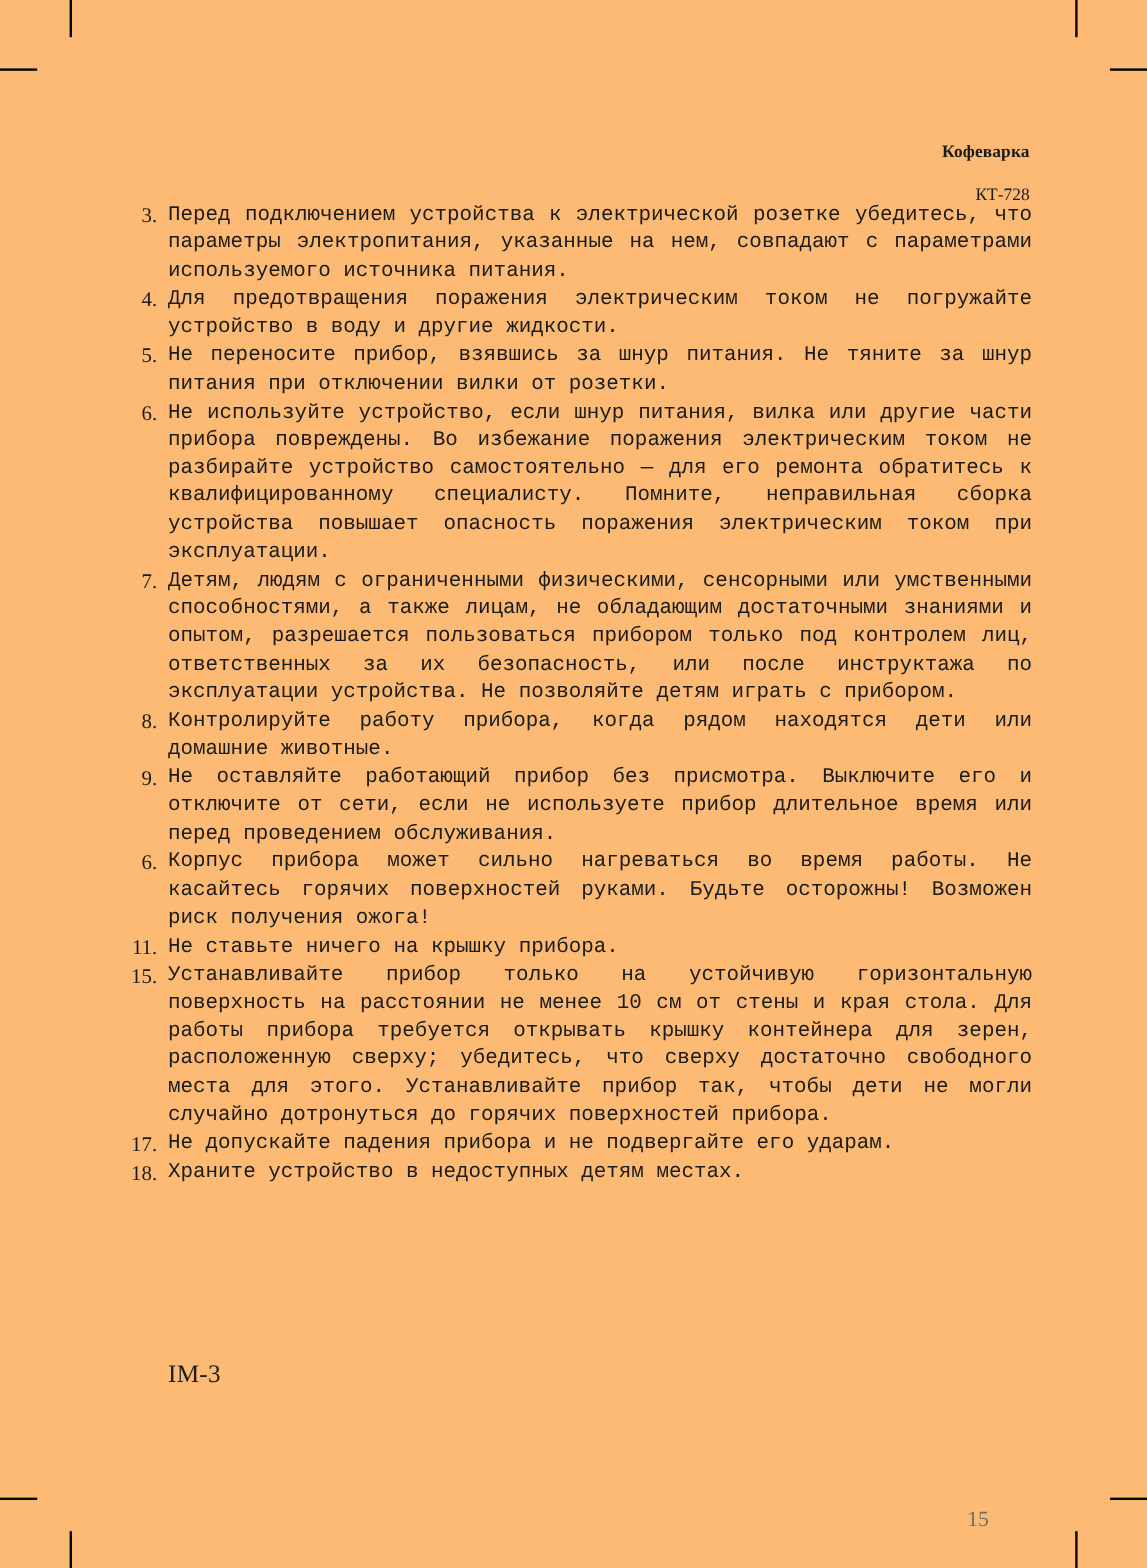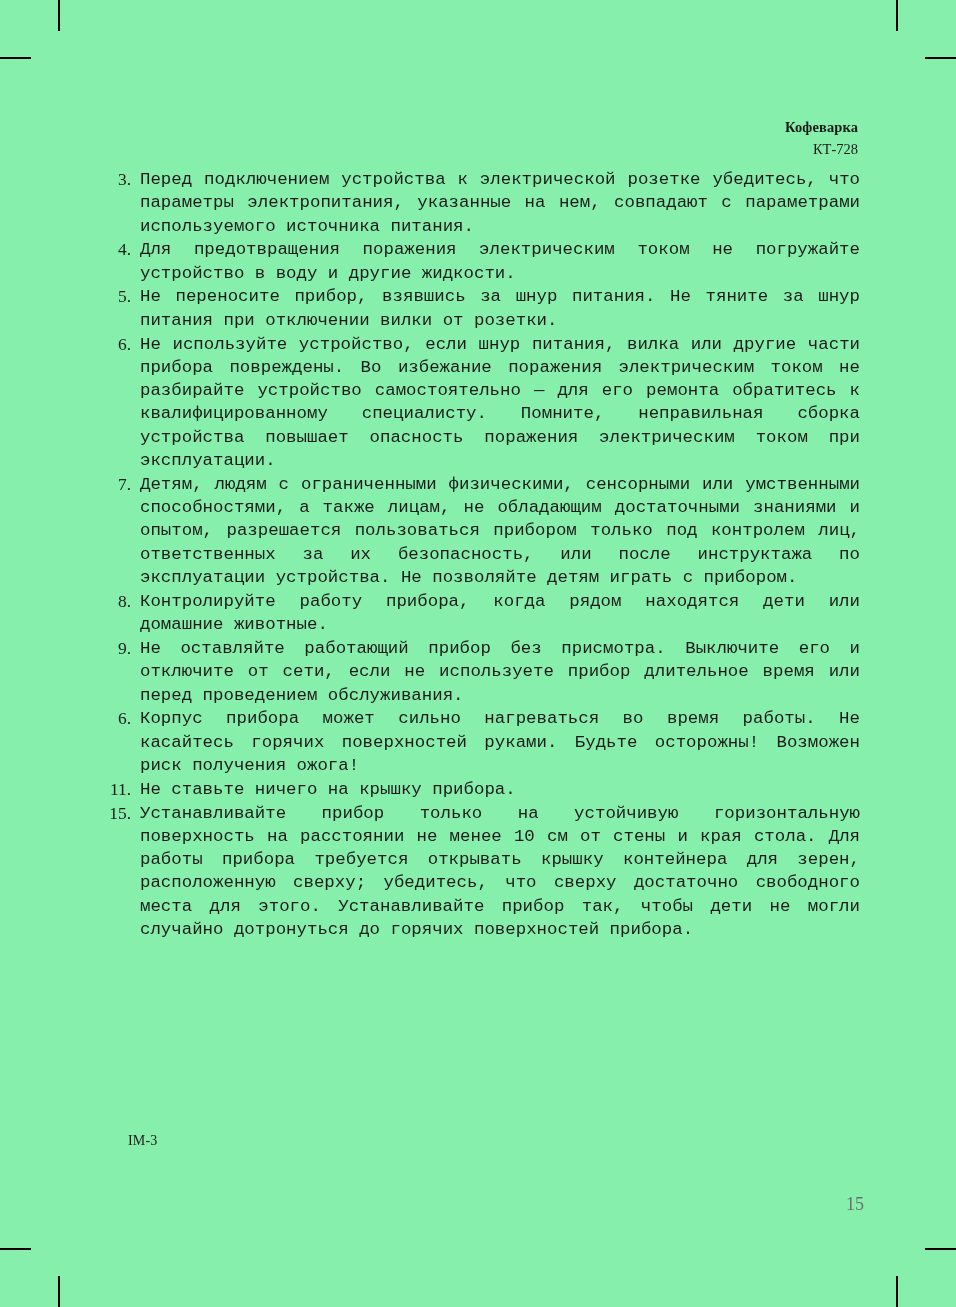--- a/index.html
+++ b/index.html
@@ -6,21 +6,21 @@
   html, body {
     margin: 0;
     padding: 0;
     background: #ffffff;
   }
 
   .page {
     position: relative;
     width: 956px;
     height: 1307px;
-    background: #86efac;
+    background: #fdba74;
     overflow: hidden;
     font-family: "Liberation Serif", "DejaVu Serif", serif;
     color: #1b1b1b;
   }
 
   
   .crop {
     position: absolute;
     background: #000000;
   }
@@ -47,21 +47,21 @@
   .runhead-title {
     font-size: 14.5px;
     font-weight: bold;
     letter-spacing: 0.1px;
     display: block;
   }
   .runhead-model {
     font-size: 14.5px;
     font-weight: normal;
     display: block;
-    margin-top: 3px;
+    margin-top: 17px;
   }
 
   
   .content {
     position: absolute;
     left: 98px;
     top: 168px;
     width: 762px;
   }
 
@@ -91,33 +91,32 @@
     font-size: 17.4px;
     line-height: 23.3px;
   }
 
   
   ol.safety-list > li .body { display: block; font-family: Liberation Mono, monospace; }
 
   
   .footer-code {
     position: absolute;
-    left: 128px;
+    left: 140px;
     top: 1133px;
-    font-size: 14px;
+    font-size: 21px;
     letter-spacing: 0.2px;
   }
 
   .page-number {
     position: absolute;
     left: 806px;
-    top: 1194px;
+    top: 1256px;
     font-size: 18px;
     color: #6e6e6e;
-    margin-left: 40px;
   }
 </style>
 </head>
 <body>
 
 <div class="page">
 
   <div class="crop crop-v crop-tl-v"></div>
   <div class="crop crop-h crop-tl-h"></div>
   <div class="crop crop-v crop-tr-v"></div>
@@ -167,20 +166,28 @@
         <span class="body">Корпус прибора может сильно нагреваться во время работы. Не касайтесь горячих поверхностей руками. Будьте осторожны! Возможен риск получения ожога!</span>
       </li>
       <li>
         <span class="num">11.</span>
         <span class="body">Не ставьте ничего на крышку прибора.</span>
       </li>
       <li>
         <span class="num">15.</span>
         <span class="body">Устанавливайте прибор только на устойчивую горизонтальную поверхность на расстоянии не менее 10 см от стены и края стола. Для работы прибора требуется открывать крышку контейнера для зерен, расположенную сверху; убедитесь, что сверху достаточно свободного места для этого. Устанавливайте прибор так, чтобы дети не могли случайно дотронуться до горячих поверхностей прибора.</span>
       </li>
+      <li>
+        <span class="num">17.</span>
+        <span class="body">Не допускайте падения прибора и не подвергайте его ударам.</span>
+      </li>
+      <li>
+        <span class="num">18.</span>
+        <span class="body">Храните устройство в недоступных детям местах.</span>
+      </li>
     </ol>
   </div>
 
   <div class="footer-code">IM-3</div>
 
   <div class="page-number">15</div>
 
 </div>
 
 </body></html>

